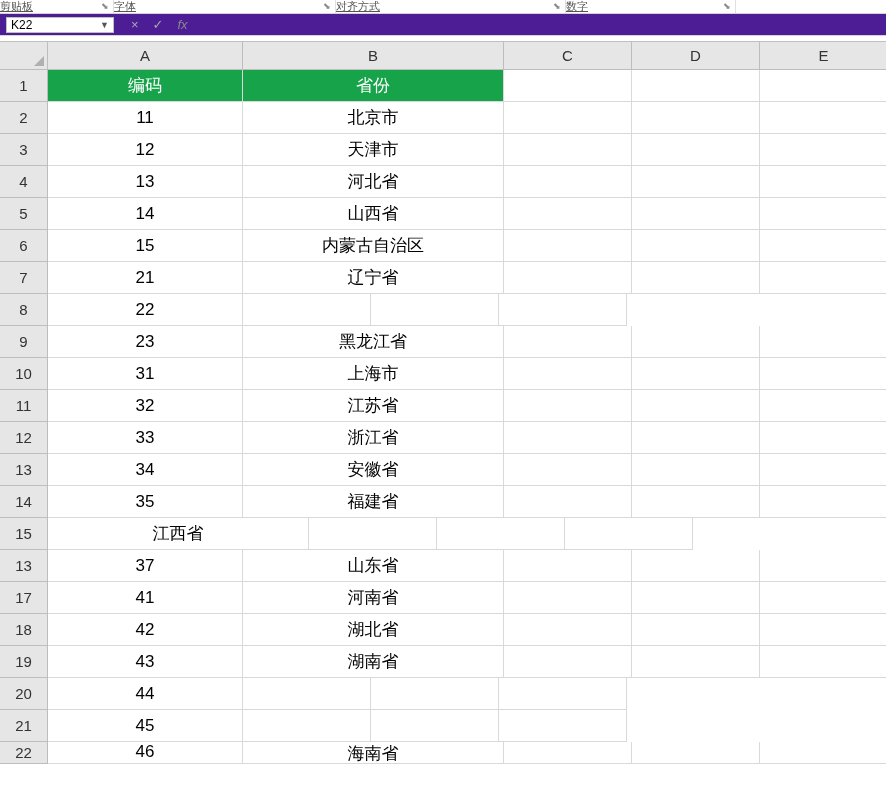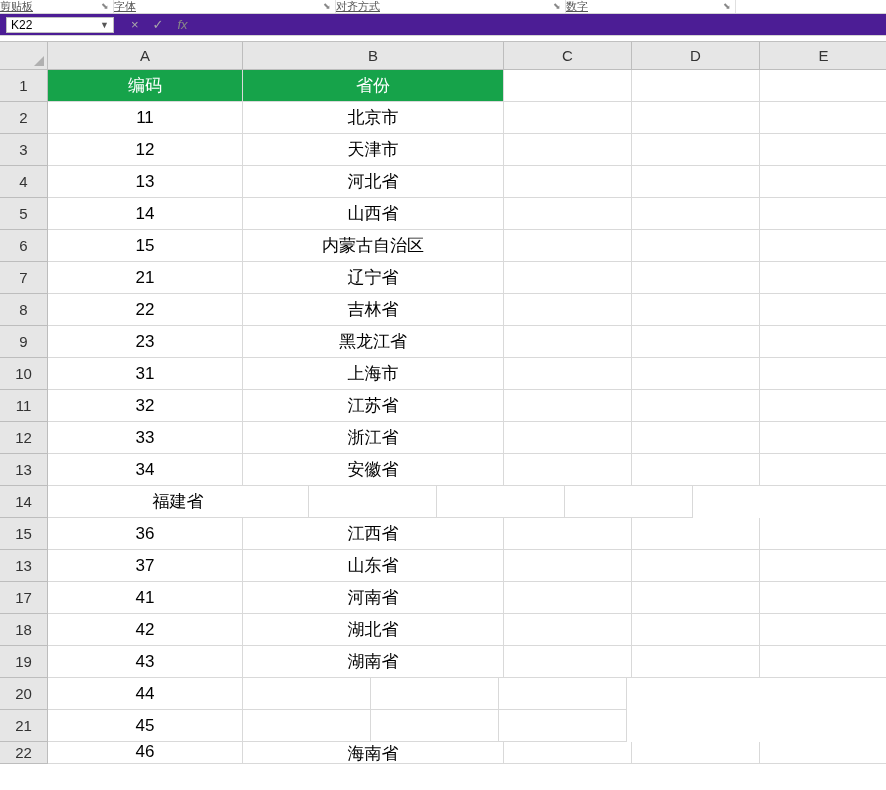--- a/index.html
+++ b/index.html
@@ -297,21 +297,20 @@
     </div>
     <div class="data-row">
       <div class="cell col-A">21</div>
       <div class="cell col-B">辽宁省</div>
       <div class="cell col-C"></div>
       <div class="cell col-D"></div>
       <div class="cell col-E"></div>
     </div>
     <div class="data-row">
       <div class="cell col-A">22</div>
-      <div class="cell col-B">吉林省</div>
       <div class="cell col-C"></div>
       <div class="cell col-D"></div>
       <div class="cell col-E"></div>
     </div>
     <div class="data-row">
       <div class="cell col-A">23</div>
       <div class="cell col-B">黑龙江省</div>
       <div class="cell col-C"></div>
       <div class="cell col-D"></div>
       <div class="cell col-E"></div>
@@ -338,27 +337,27 @@
       <div class="cell col-E"></div>
     </div>
     <div class="data-row">
       <div class="cell col-A">34</div>
       <div class="cell col-B">安徽省</div>
       <div class="cell col-C"></div>
       <div class="cell col-D"></div>
       <div class="cell col-E"></div>
     </div>
     <div class="data-row">
+      <div class="cell col-A">35</div>
       <div class="cell col-B">福建省</div>
       <div class="cell col-C"></div>
       <div class="cell col-D"></div>
       <div class="cell col-E"></div>
     </div>
     <div class="data-row">
-      <div class="cell col-A">36</div>
       <div class="cell col-B">江西省</div>
       <div class="cell col-C"></div>
       <div class="cell col-D"></div>
       <div class="cell col-E"></div>
     </div>
     <div class="data-row">
       <div class="cell col-A">37</div>
       <div class="cell col-B">山东省</div>
       <div class="cell col-C"></div>
       <div class="cell col-D"></div>

